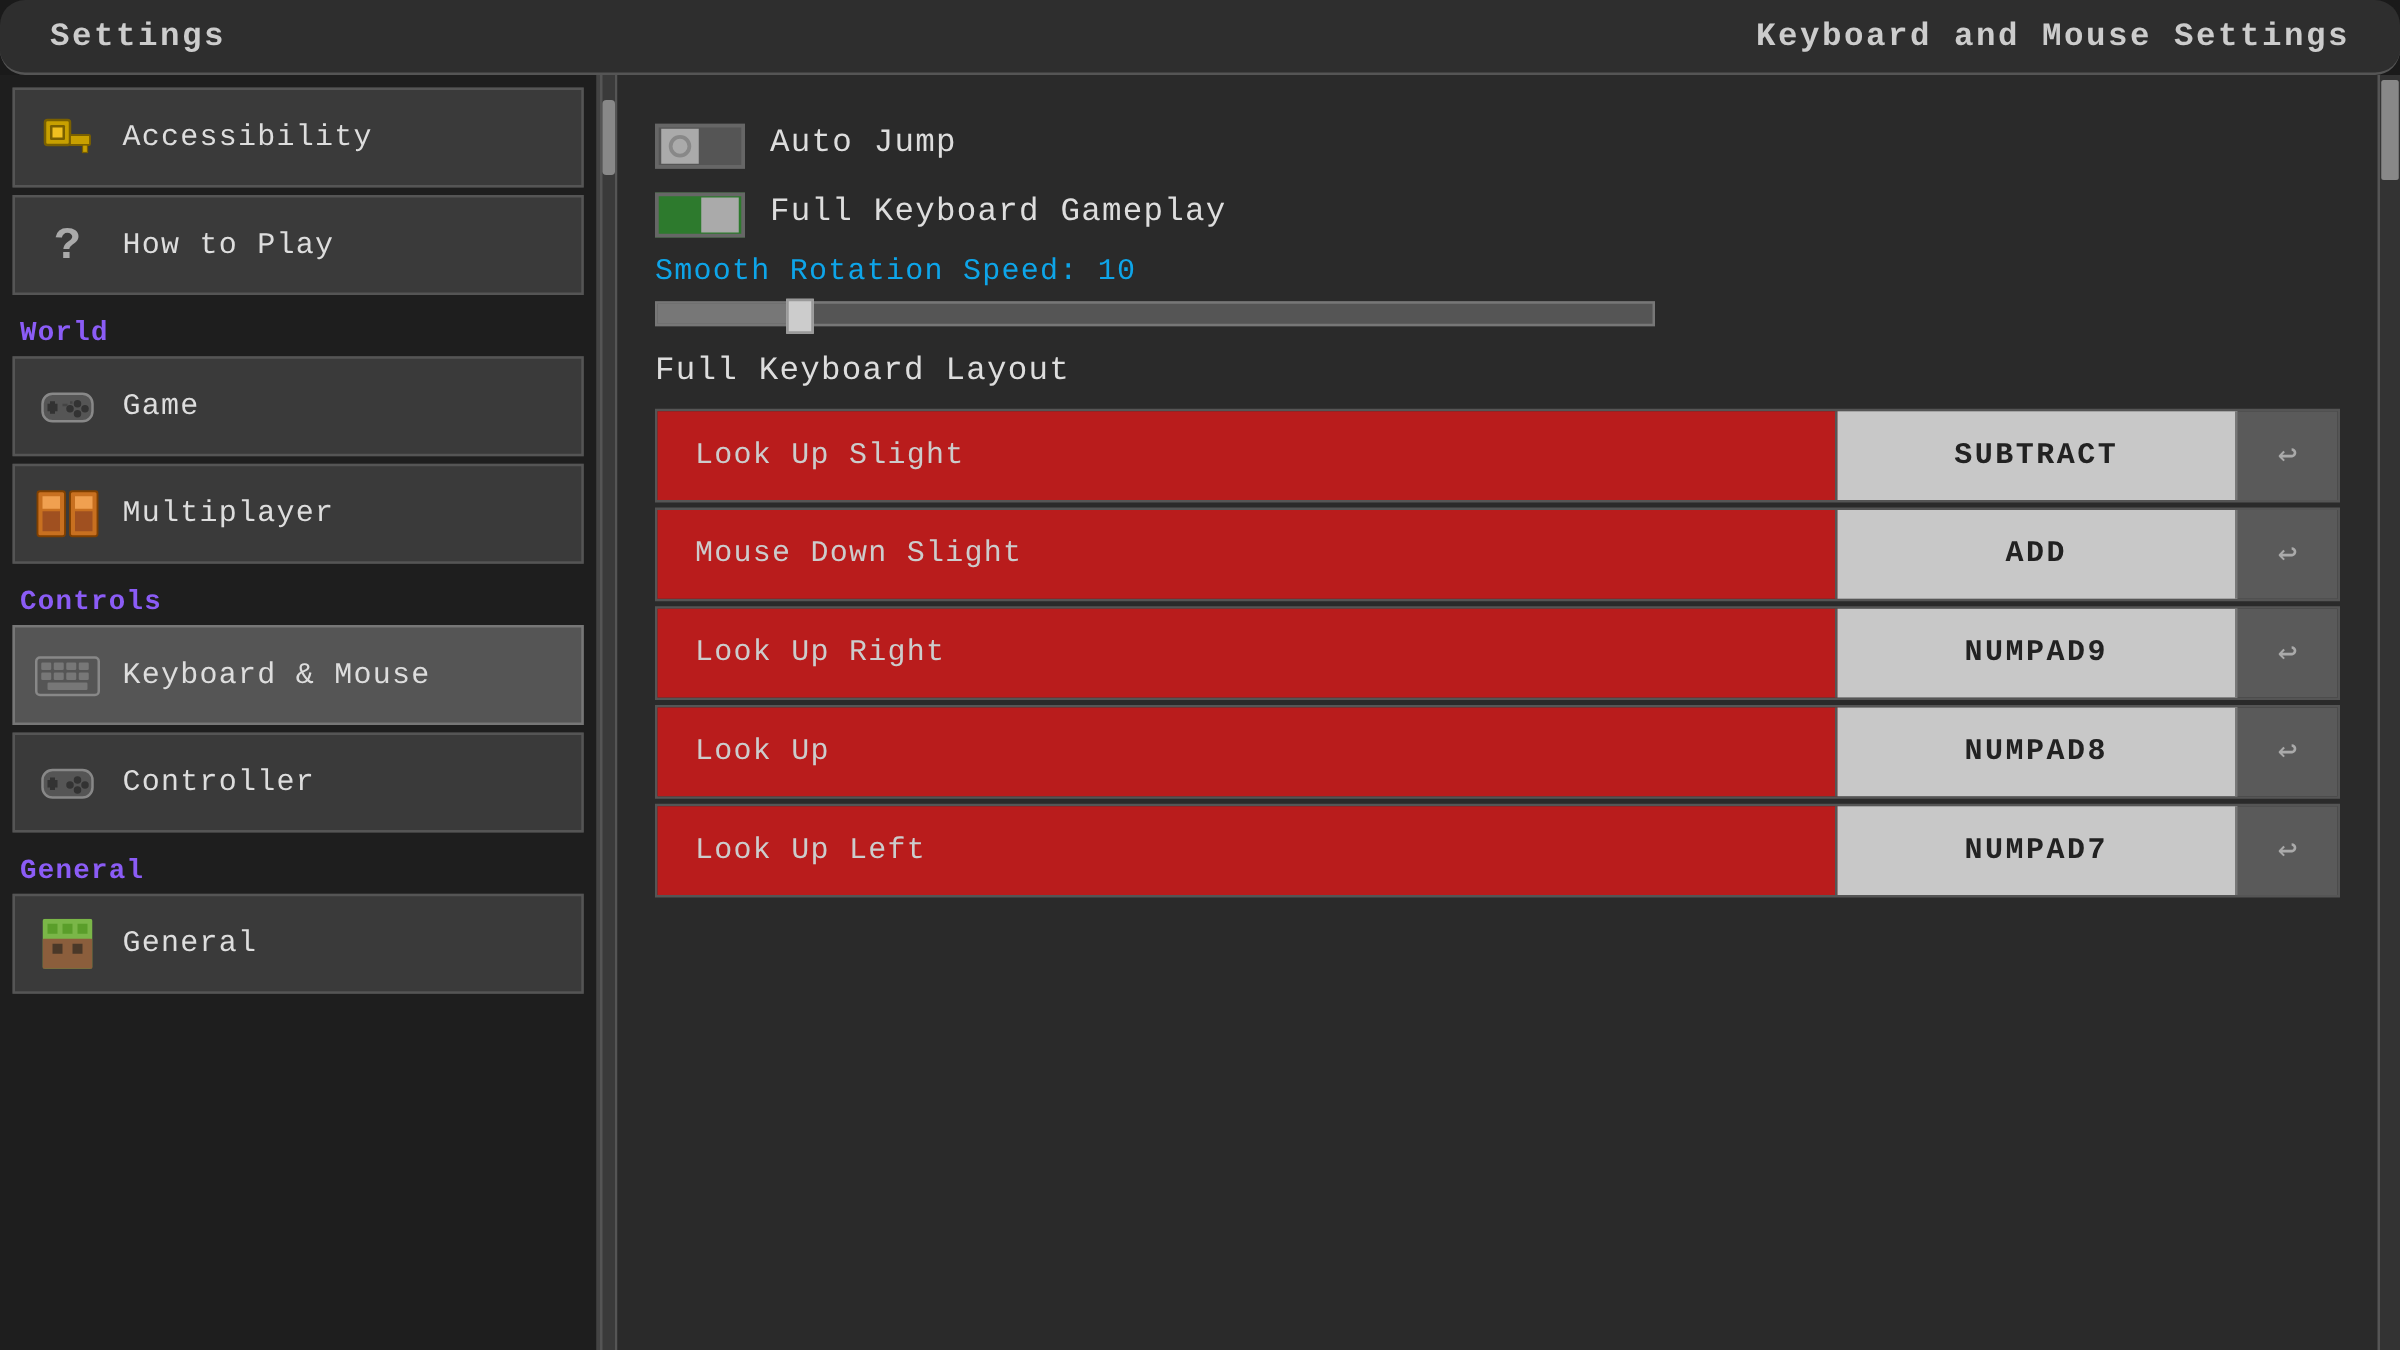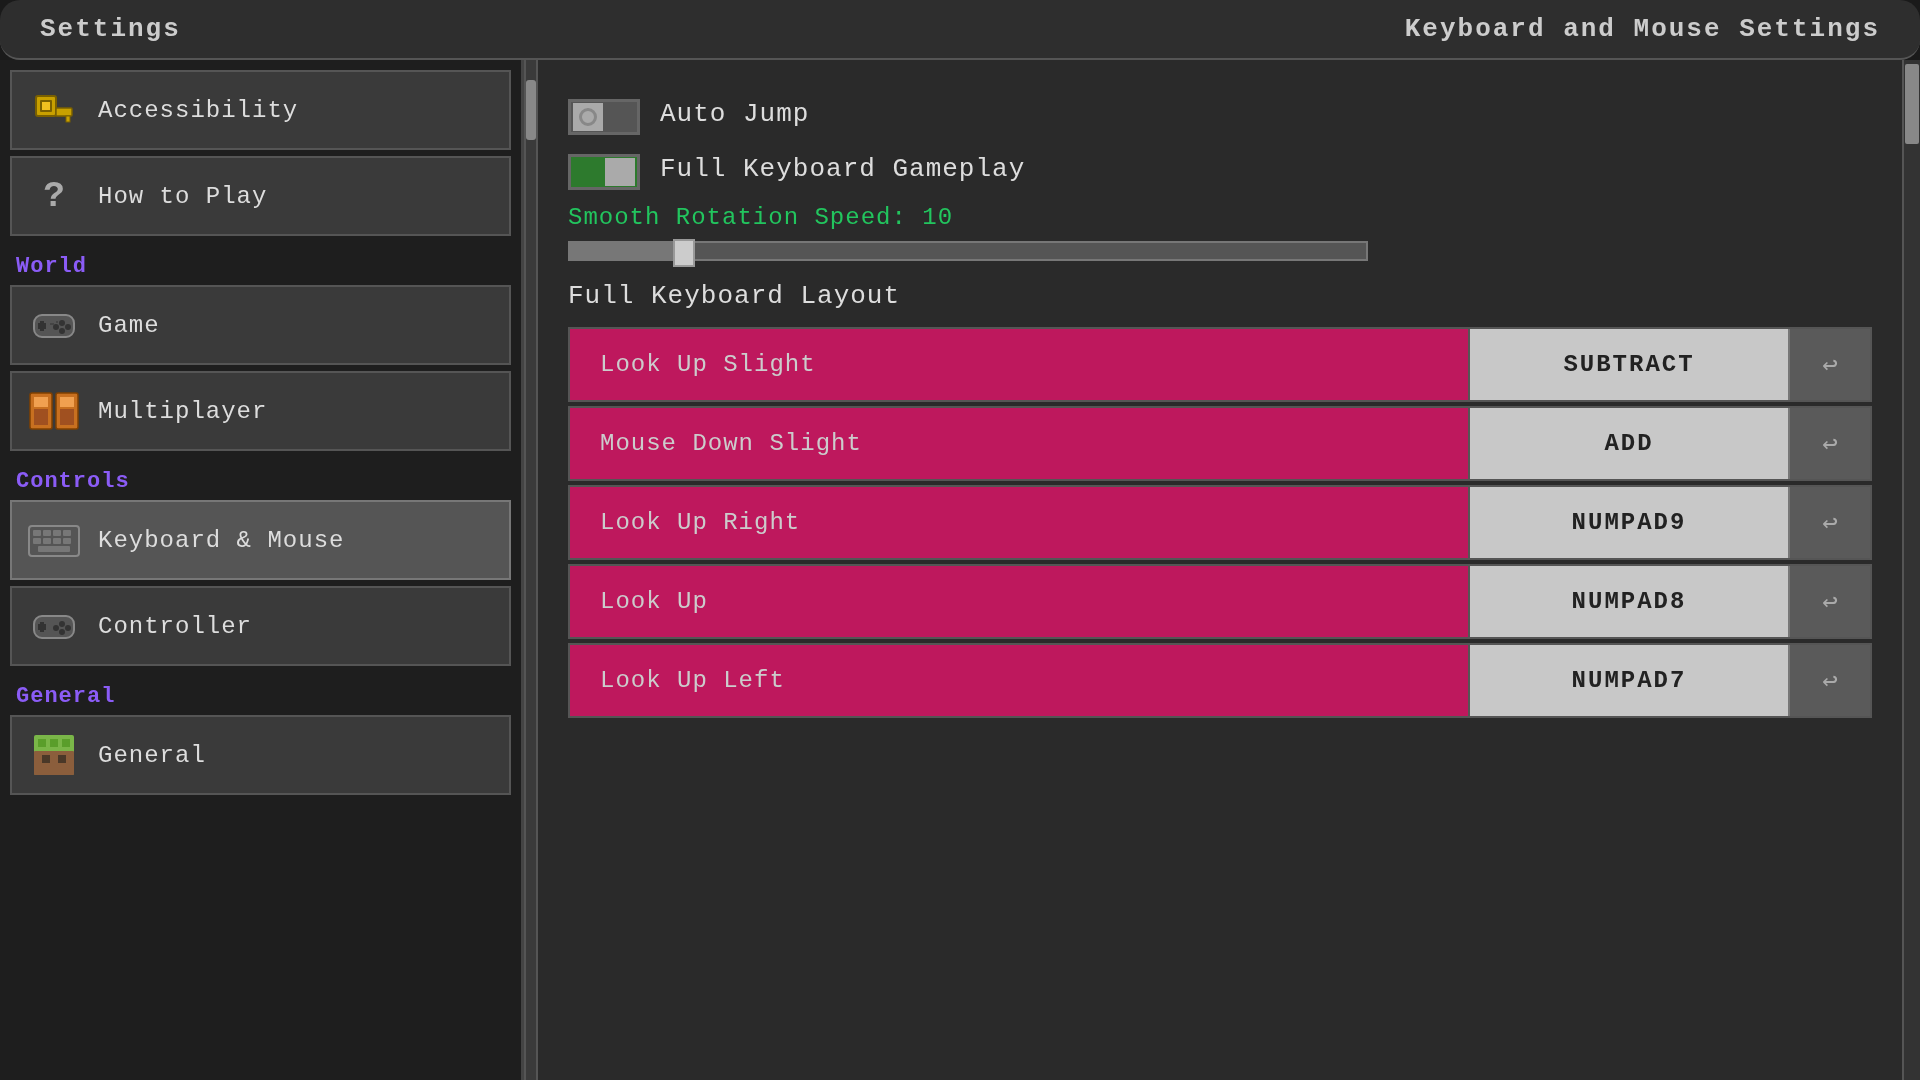--- a/index.html
+++ b/index.html
@@ -40,21 +40,21 @@
     }
 
     
     .main-layout {
       display: flex;
       height: calc(1080px - 60px);
     }
 
     
     .sidebar {
-      width: 524px;
+      width: 480px;
       background: #1e1e1e;
       padding: 10px 10px;
       overflow-y: auto;
       flex-shrink: 0;
       border-right: 3px solid #444;
     }
 
     .section-label {
       font-size: 22px;
       color: #8b5cf6;
@@ -180,21 +180,21 @@
 
     .toggle-label {
       font-size: 26px;
       color: #dddddd;
       letter-spacing: 1px;
     }
 
     
     .slider-label {
       font-size: 24px;
-      color: #22c55e;
+      color: #0ea5e9;
       letter-spacing: 1px;
       margin-bottom: 10px;
     }
 
     .slider-track {
       width: 800px;
       height: 20px;
       background: #555;
       border: 2px solid #777;
       position: relative;
@@ -227,21 +227,21 @@
     }
 
     .keybind-row {
       display: flex;
       margin-bottom: 4px;
       border: 2px solid #555;
     }
 
     .keybind-action {
       flex: 1;
-      background: #be185d;
+      background: #b91c1c;
       padding: 22px 30px;
       font-size: 24px;
       color: #cccccc;
       letter-spacing: 1px;
       display: flex;
       align-items: center;
       border-right: 2px solid #555;
     }
 
     .keybind-key {

